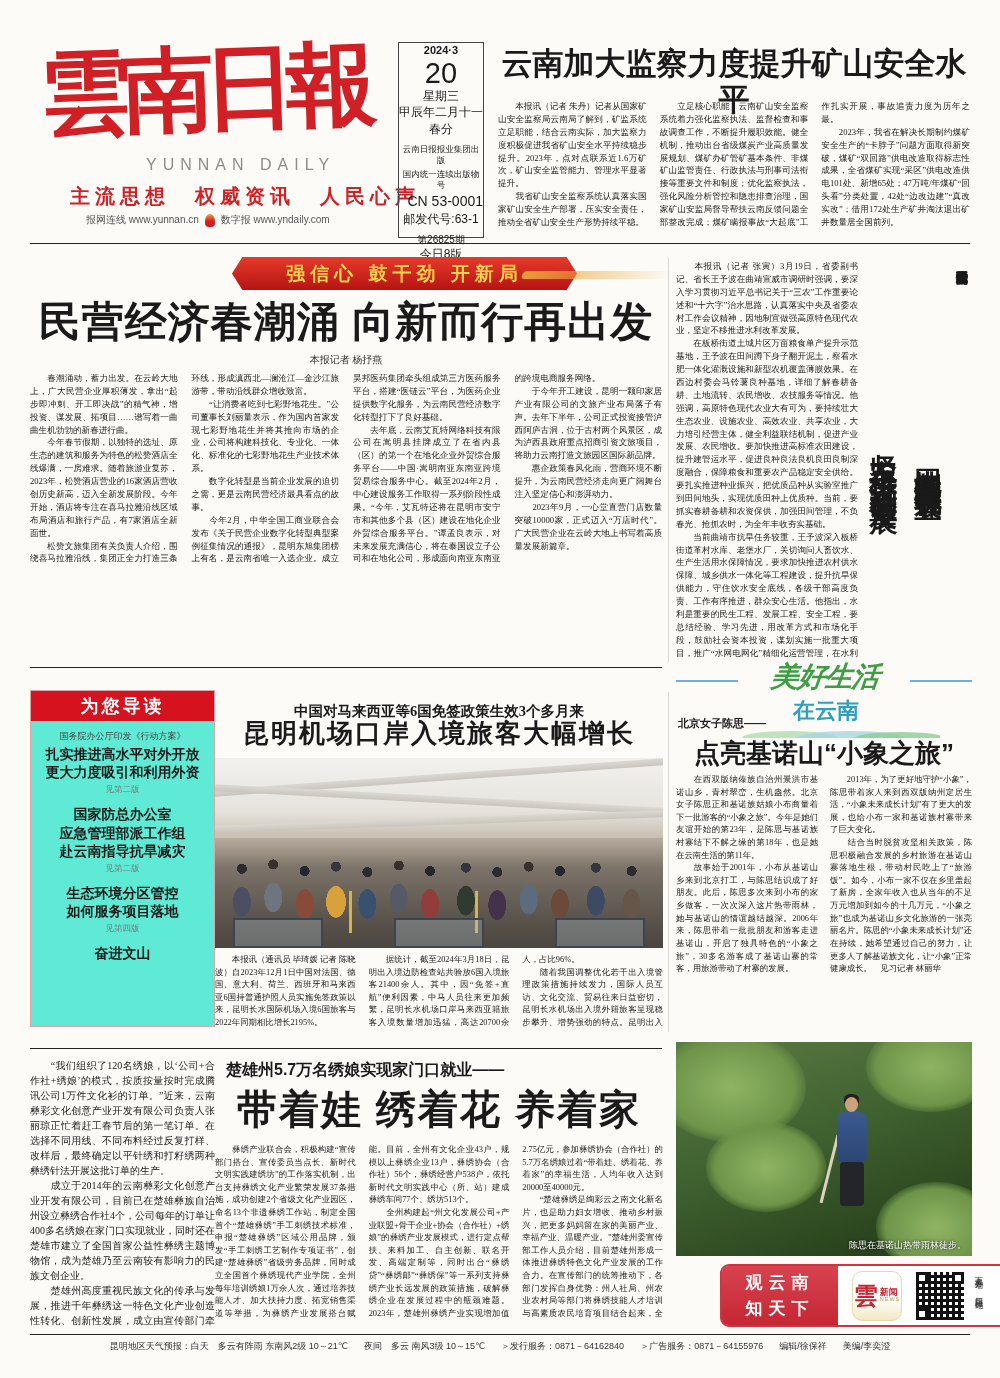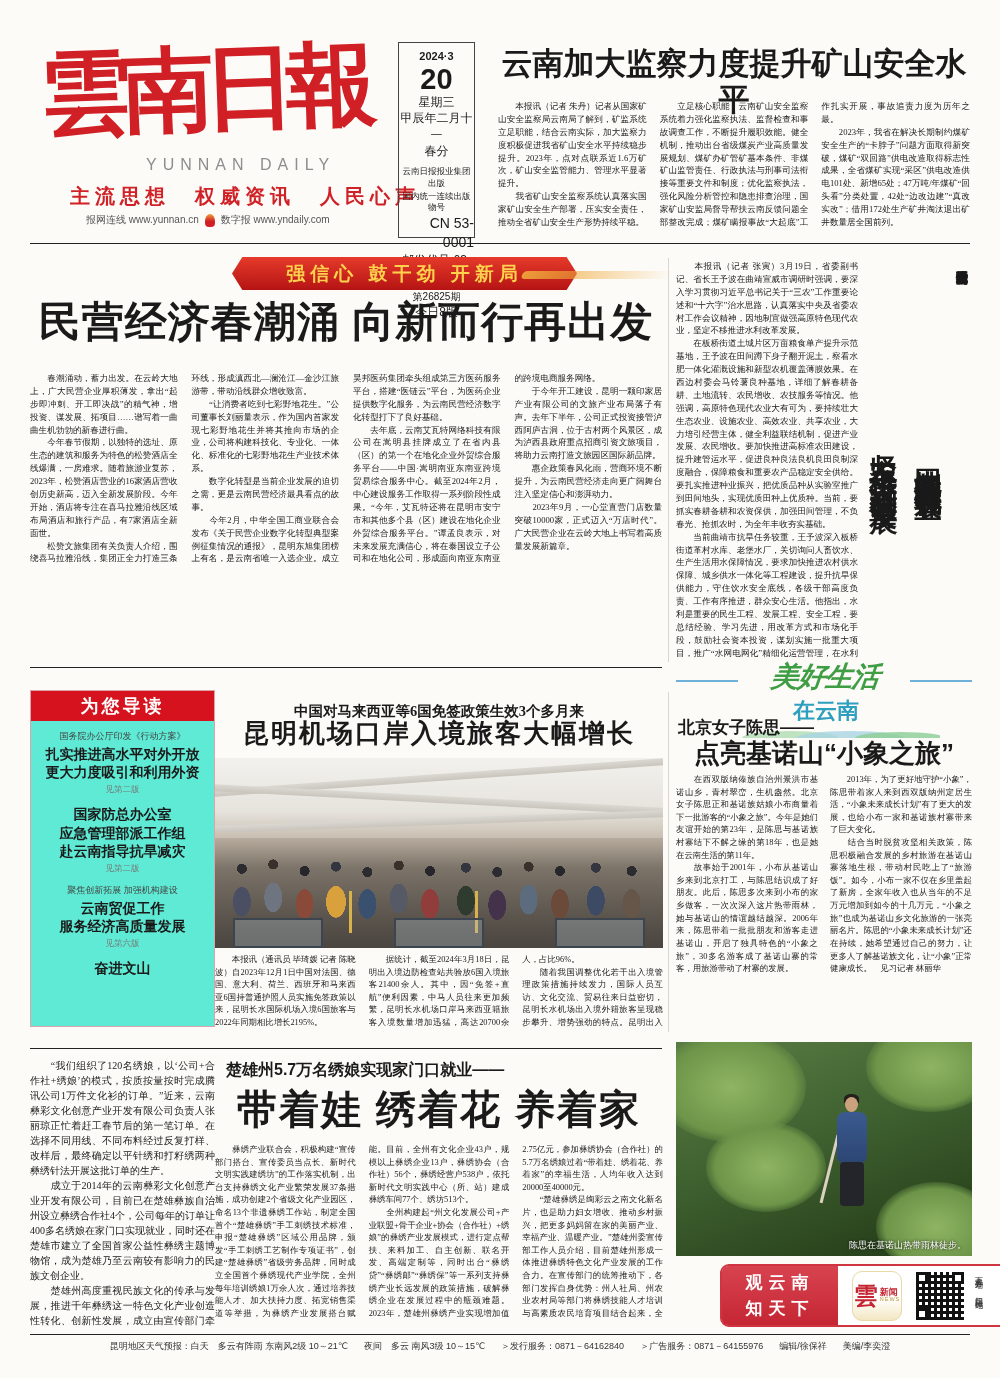--- a/index.html
+++ b/index.html
@@ -11,24 +11,24 @@
   .pre{white-space:pre-line;}
   
   .brand-title{left:40px;top:34px;width:360px;height:124px;font-size:92px;font-weight:bold;
     color:#d02025;letter-spacing:-10px;line-height:1.2;transform:rotate(-2deg);
     font-family:"Liberation Serif",serif;}
   .brand-en{left:146px;top:156px;font-size:16px;letter-spacing:6px;color:#8d8d8d;}
   .brand-slogan{left:70px;top:183px;font-size:20px;font-weight:bold;color:#cf2126;letter-spacing:5px;}
   .brand-links{left:86px;top:213px;font-size:10px;color:#555;display:flex;align-items:center;gap:6px;}
   .torch{display:inline-block;width:10px;height:13px;background:linear-gradient(180deg,#f3a03a 0%,#d02025 55%);
     border-radius:50% 50% 40% 40%/60% 60% 30% 30%;}
-  .datebox{left:398px;top:42px;width:77px;height:196px;border:1px solid #444;box-sizing:border-box;
-    text-align:center;padding-top:6px;line-height:1.35;}
+  .datebox{left:398px;top:42px;width:86px;height:196px;border:1px solid #444;box-sizing:border-box;
+    text-align:center;line-height:1.35;}
   .db-ym{font-size:11px;font-weight:bold;}
-  .db-day{font-size:29px;font-weight:bold;line-height:1.05;}
+  .db-day{font-size:29px;font-weight:normal;line-height:1.05;}
   .db-s{font-size:12px;}
   .db-xs{font-size:8.5px;margin-top:2px;}
   .db-cn{font-size:14px;text-align:right;}
   .db-issue{font-size:10px;margin-top:6px;}
   
   .top-headline{left:498px;top:46px;width:472px;font-size:31px;font-weight:900;text-align:center;
     letter-spacing:0px;line-height:1.15;}
   .top-body{left:498px;top:100px;width:472px;height:140px;columns:3;column-gap:13px;
     font-size:8.6px;line-height:1.5;}
   .rule{background:#222;height:1px;}
@@ -82,21 +82,21 @@
       linear-gradient(180deg,rgba(70,64,58,.15),rgba(45,42,40,.55));}
   .pole{position:absolute;width:3px;height:42px;background:#d8b24a;bottom:8%;}
   .gate{position:absolute;bottom:0;height:30px;background:rgba(165,185,195,.35);border:2px solid #3c4450;box-sizing:border-box;}
   .ap-body{left:215px;top:954px;width:448px;height:86px;columns:3;column-gap:13px;font-size:8.4px;line-height:1.5;}
   
   .mh-line{top:680px;height:2px;background:#6fb0d8;}
   .mh-logo{left:740px;top:658px;width:170px;text-align:center;}
   .mh-main{font-size:28px;font-weight:900;color:#3f9d44;font-style:italic;letter-spacing:-1px;
     transform:skewX(-6deg);display:inline-block;font-family:"Liberation Serif",serif;}
   .mh-suf{font-size:22px;font-weight:bold;color:#2e9fbe;display:inline-block;margin-left:2px;}
-  .cs-kicker{left:678px;top:716px;font-size:17px;font-weight:bold;}
+  .cs-kicker{left:678px;top:716px;font-size:11px;font-weight:bold;}
   .cs-headline{left:676px;top:736px;width:296px;text-align:center;font-size:26px;font-weight:900;}
   .cs-body{left:676px;top:774px;width:296px;height:264px;columns:2;column-gap:12px;font-size:8.4px;line-height:1.5;}
   .cs-photo{left:676px;top:1042px;width:296px;height:214px;overflow:hidden;
     background:linear-gradient(160deg,#5b7c44 0%,#3f6130 45%,#2c471f 80%,#223a19 100%);}
   .leaf{position:absolute;border-radius:50%;background:radial-gradient(ellipse,#8fb463 0%,#6d9448 60%,transparent 75%);}
   .person-head{position:absolute;width:13px;height:15px;border-radius:50%;background:#caa27e;}
   .person-hair{position:absolute;width:15px;height:9px;border-radius:50% 50% 0 0;background:#241f1c;}
   .person-body{position:absolute;width:30px;height:52px;border-radius:8px;background:linear-gradient(180deg,#3b5a8f,#2c4573);}
   .person-legs{position:absolute;width:24px;height:44px;background:#23252a;border-radius:4px;}
   .stick{position:absolute;width:3px;height:70px;background:#d9d2c0;transform:rotate(14deg);}
@@ -162,20 +162,21 @@
 　　立足核心职能，云南矿山安全监察系统着力强化监察执法、监督检查和事故调查工作，不断提升履职效能。健全机制，推动出台省级煤炭产业高质量发展规划、煤矿办矿管矿基本条件、非煤矿山监管责任、行政执法与刑事司法衔接等重要文件和制度；优化监察执法，强化风险分析管控和隐患排查治理，国家矿山安监局督导帮扶云南反馈问题全部整改完成；煤矿瞒报事故“大起底”工作扎实开展，事故追责力度为历年之最。
 　　2023年，我省在解决长期制约煤矿安全生产的“卡脖子”问题方面取得新突破，煤矿“双回路”供电改造取得标志性成果，全省煤矿实现“采区”供电改造供电101处、新增65处；47万吨/年煤矿“回头看”分类处置，42处“边改边建”“真改实改”；借用172处生产矿井淘汰退出矿井数量居全国前列。</div>
 
   <div class="abs rule" style="left:30px;top:243px;width:940px;"></div>
 
   <div class="abs ribbon hs">
     <span>强信心  鼓干劲  开新局</span>
   </div>
   <div class="abs swoosh"></div>
   <div class="abs main-headline hs">民营经济春潮涌  向新而行再出发</div>
+  <div class="abs main-byline">本报记者 杨抒燕</div>
   <div class="abs main-body just pre">　　春潮涌动，蓄力出发。在云岭大地上，广大民营企业厚积薄发，拿出“起步即冲刺、开工即决战”的精气神，增投资、谋发展、拓项目……谱写着一曲曲生机勃勃的新春进行曲。
 　　今年春节假期，以独特的选址、原生态的建筑和服务为特色的松赞酒店全线爆满，一房难求。随着旅游业复苏，2023年，松赞酒店营业的16家酒店营收创历史新高，迈入全新发展阶段。今年开始，酒店将专注在喜马拉雅沿线区域布局酒店和旅行产品，有7家酒店全新面世。
 　　松赞文旅集团有关负责人介绍，围绕喜马拉雅沿线，集团正全力打造三条环线，形成滇西北—澜沧江—金沙江旅游带，带动沿线群众增收致富。
 　　“让消费者吃到七彩野地花生。”公司董事长刘丽量表示，作为国内首家发现七彩野地花生并将其推向市场的企业，公司将构建科技化、专业化、一体化、标准化的七彩野地花生产业技术体系。
 　　数字化转型是当前企业发展的迫切之需，更是云南民营经济最具看点的故事。
 　　今年2月，中华全国工商业联合会发布《关于民营企业数字化转型典型案例征集情况的通报》，昆明东旭集团榜上有名，是云南省唯一入选企业。成立昊邦医药集团牵头组成第三方医药服务平台，搭建“医链云”平台，为医药企业提供数字化服务，为云南民营经济数字化转型打下了良好基础。
 　　去年底，云南艾瓦特网络科技有限公司在嵩明县挂牌成立了在省内县（区）的第一个在地化企业外贸综合服务平台——中国·嵩明南亚东南亚跨境贸易综合服务中心。截至2024年2月，中心建设服务工作取得一系列阶段性成果。“今年，艾瓦特还将在昆明市安宁市和其他多个县（区）建设在地化企业外贸综合服务平台。”谭孟良表示，对未来发展充满信心，将在泰国设立子公司和在地化公司，形成面向南亚东南亚的跨境电商服务网络。
 　　于今年开工建设，昆明一颗印家居产业有限公司的文旅产业布局落子有声。去年下半年，公司正式投资接管泸西阿庐古洞，位于古村两个风景区，成为泸西县政府重点招商引资文旅项目，将助力云南打造文旅园区国际新品牌。
 　　惠企政策春风化雨，营商环境不断提升，为云南民营经济走向更广阔舞台注入坚定信心和澎湃动力。
 　　2023年9月，一心堂直营门店数量突破10000家，正式迈入“万店时代”。广大民营企业在云岭大地上书写着高质量发展新篇章。</div>
@@ -200,24 +201,23 @@
 更大力度吸引和利用外资</div>
       <div class="g-p">见第二版</div>
     </div>
     <div class="g-item">
       <div class="g-t pre">国家防总办公室
 应急管理部派工作组
 赴云南指导抗旱减灾</div>
       <div class="g-p">见第二版</div>
     </div>
     <div class="g-item">
-      <div class="g-k">聚焦创新拓展  加强机构建设</div>
-      <div class="g-t pre">云南贸促工作
-服务经济高质量发展</div>
-      <div class="g-p">见第六版</div>
+      <div class="g-t pre">生态环境分区管控
+如何服务项目落地</div>
+      <div class="g-p">见第四版</div>
     </div>
     <div class="g-item">
       <div class="g-t pre">奋进文山</div>
 
     </div>
   </div>
 
   <div class="abs ap-kicker">中国对马来西亚等6国免签政策生效3个多月来</div>
   <div class="abs ap-headline hs">昆明机场口岸入境旅客大幅增长</div>
   <div class="abs ap-photo">

